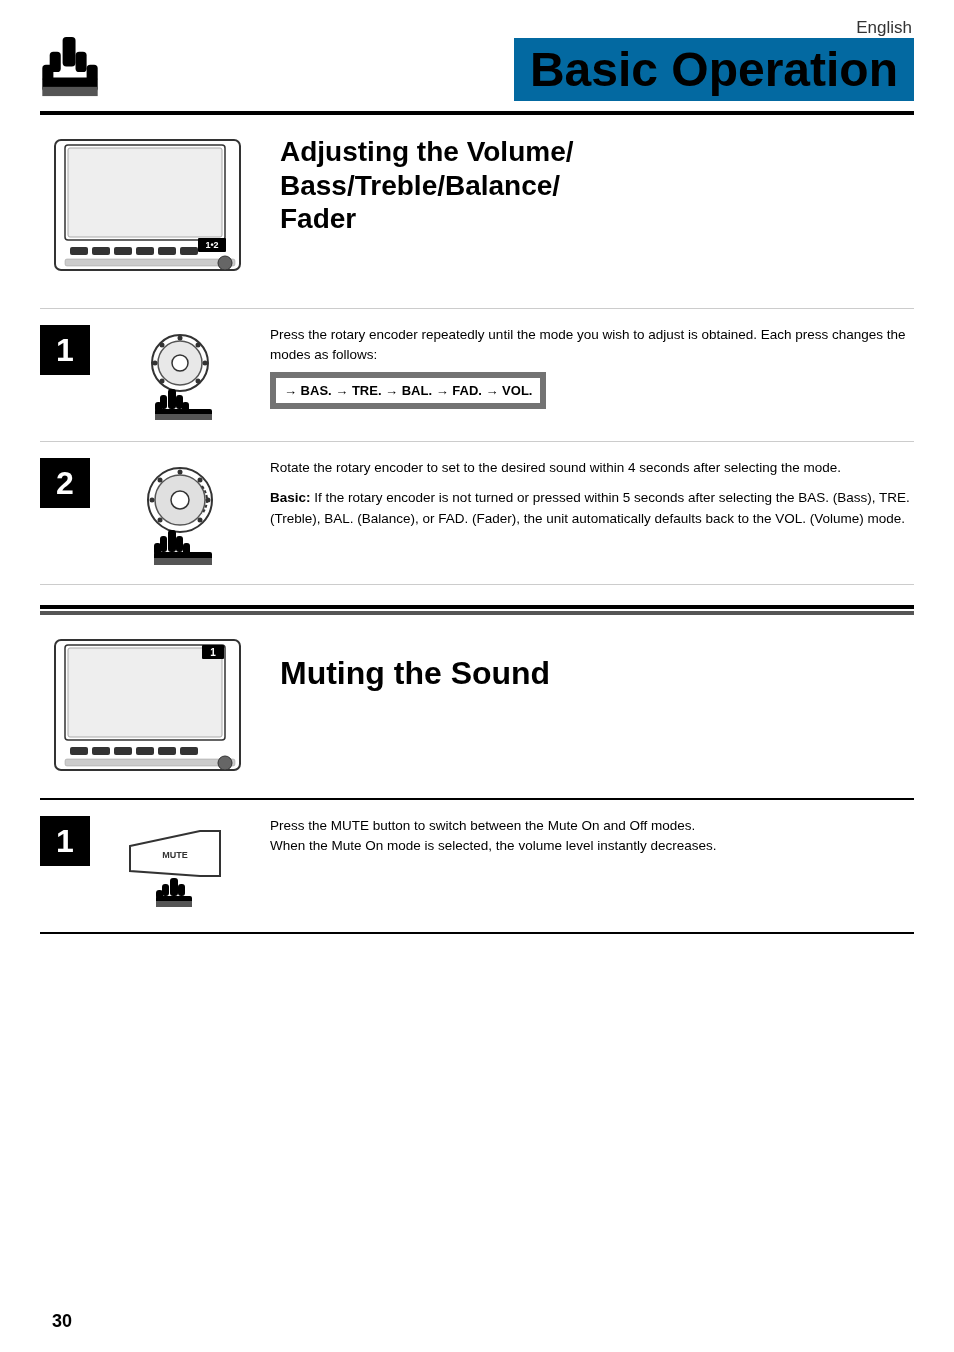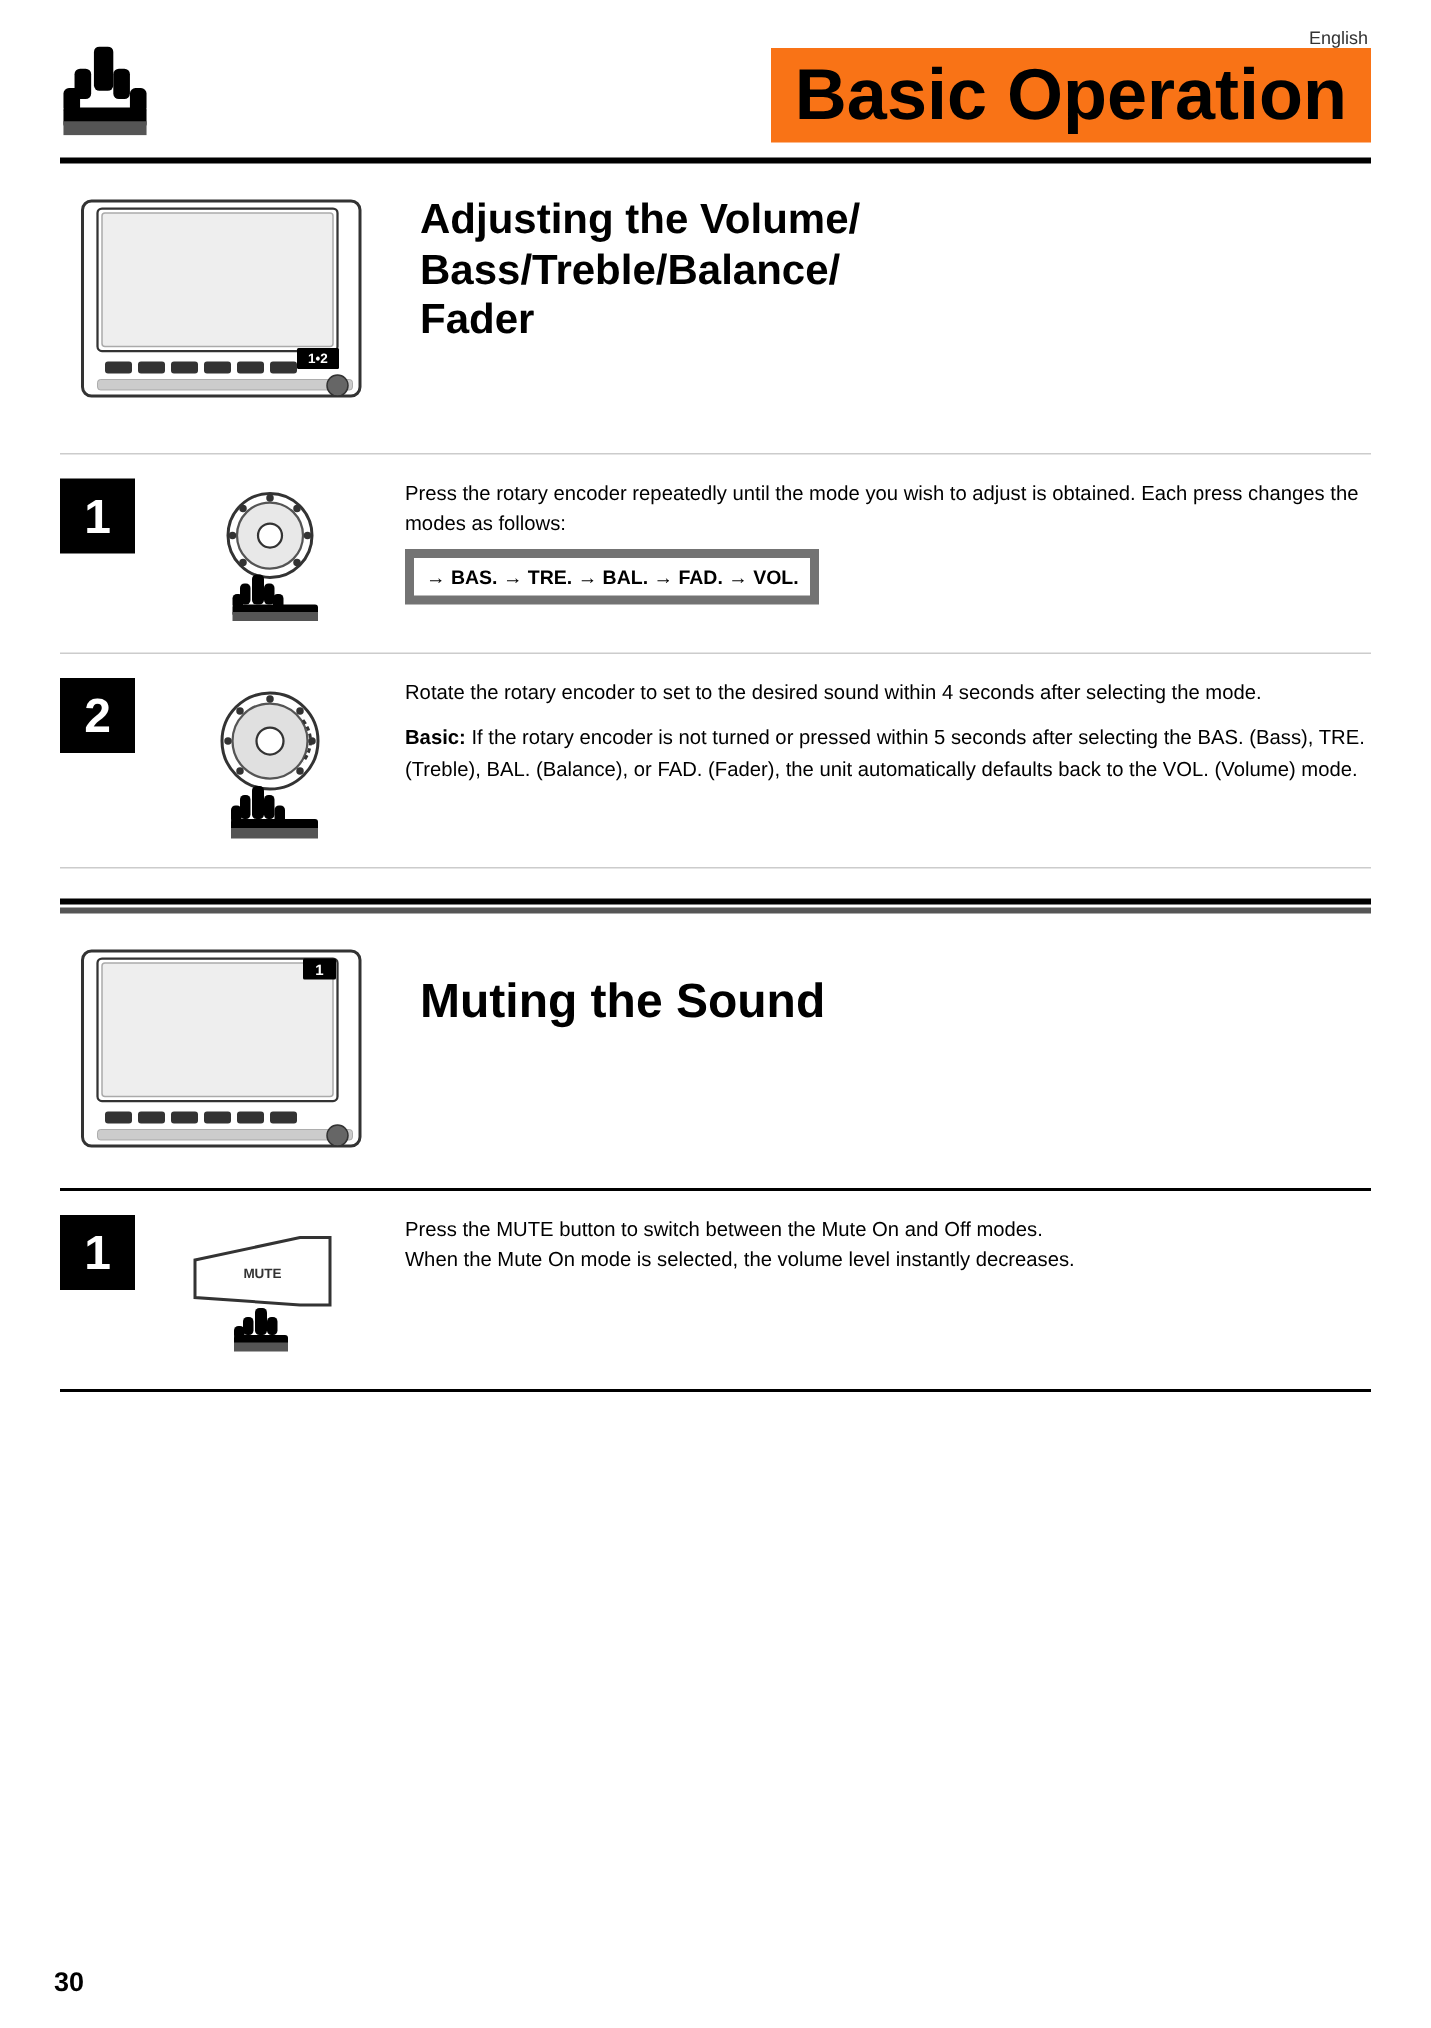--- a/index.html
+++ b/index.html
@@ -30,31 +30,31 @@
     .hand-icon svg {
       width: 60px;
       height: 60px;
     }
     .header-title-block {
       margin-left: auto;
       text-align: right;
       padding-bottom: 4px;
     }
     .english-label {
-      font-size: 12px;
+      font-size: 17px;
       color: #333;
       display: block;
       text-align: right;
       margin-right: 2px;
     }
     .main-title {
       font-size: 48px;
       font-weight: bold;
       color: #000;
-      background: #f97316;
+      background: #0369a1;
       padding: 4px 16px 4px 16px;
       display: inline-block;
     }
     .header-divider {
       height: 4px;
       background: #000;
       margin: 6px 40px 0 40px;
     }
 
     
@@ -160,21 +160,21 @@
     .muting-title {
       font-size: 32px;
       font-weight: bold;
       margin: 20px 0 10px 0;
     }
 
     
     .page-number {
       position: absolute;
       bottom: 20px;
-      left: 36px;
+      left: 52px;
       font-size: 18px;
       font-weight: bold;
     }
   </style>
 </head>
 <body>
 
 <div class="header">
   <div class="header-icon hand-icon">
     <svg viewBox="0 0 60 65" fill="none" xmlns="http://www.w3.org/2000/svg">

